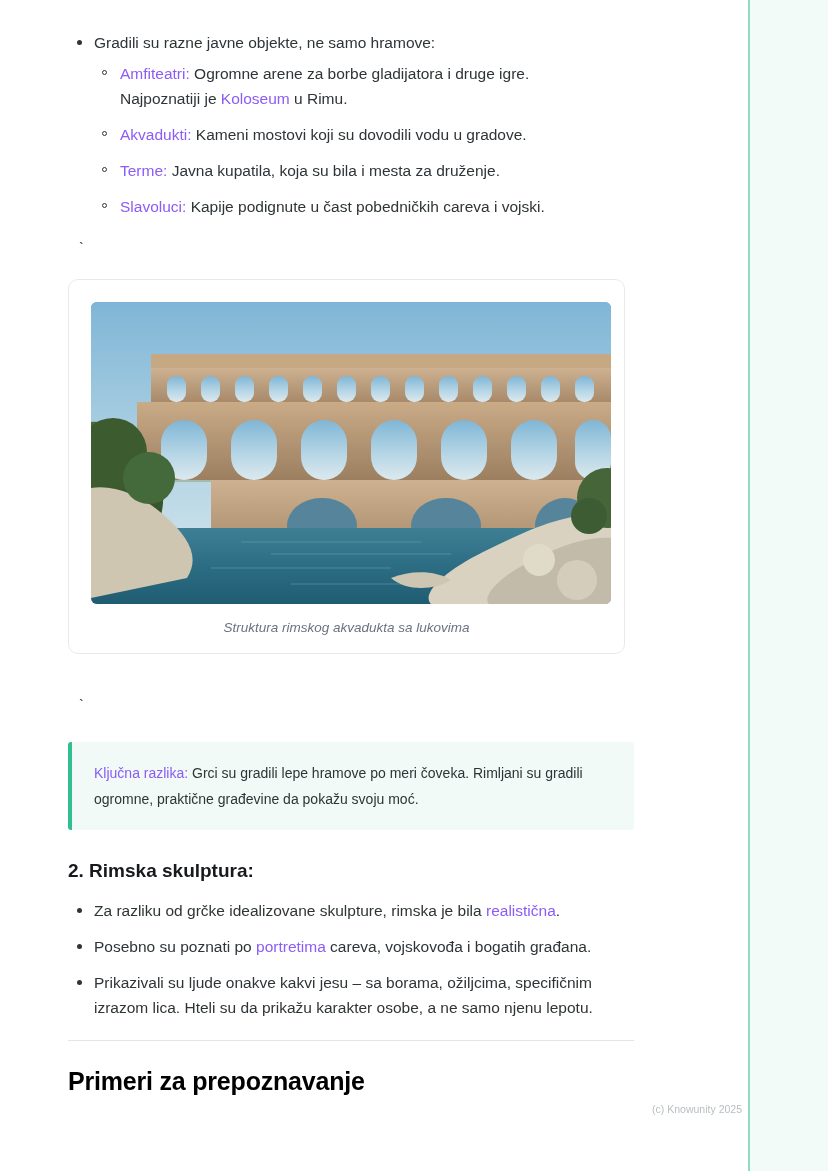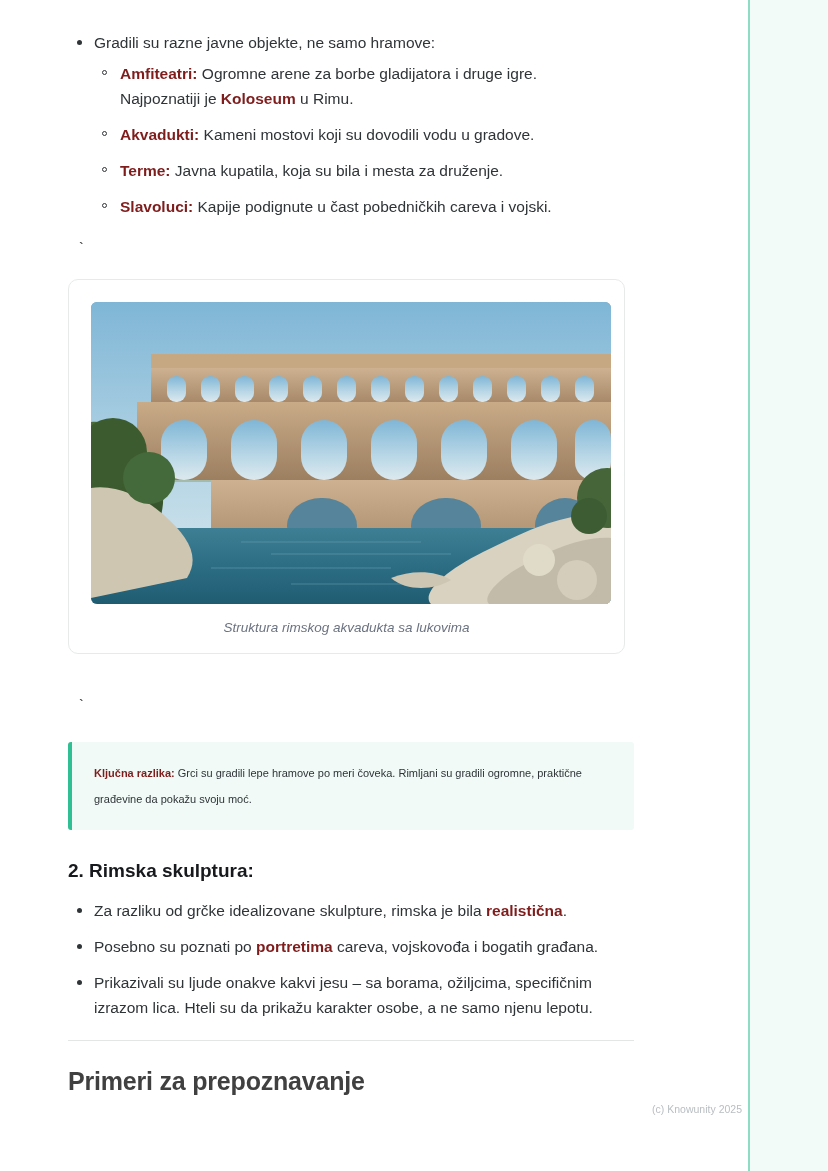--- a/index.html
+++ b/index.html
@@ -86,21 +86,21 @@
     left: 8px;
     top: 9px;
     width: 5px;
     height: 5px;
     border-radius: 50%;
     border: 1.2px solid #2f3437;
     background: transparent;
     box-sizing: border-box;
   }
 
-  b, strong { font-weight: bold; color: #7f1d1d; }
+  b, strong { font-weight: normal; color: #8b5cf6; }
 
   .backtick {
     font-family: "Liberation Mono", monospace;
     font-size: 14px;
     color: #2f3437;
     margin: 22px 0 0 9px;
     height: 18px;
   }
 
   
@@ -132,21 +132,21 @@
   
   .figure-img svg { display: block; }
 
   
   .callout {
     margin-top: 26px;
     background: #f1faf6;
     border-left: 4px solid #2fbf92;
     border-radius: 3px;
     padding: 18px 22px 18px 22px;
-    font-size: 11px;
+    font-size: 14px;
     line-height: 26px;
     box-sizing: border-box;
     width: 566px;
   }
 
   
   .sub-head {
     font-size: 19px;
     font-weight: bold;
     color: #17191c;
@@ -178,21 +178,21 @@
   }
 
   .divider {
     margin-top: 20px;
     border-top: 1px solid #e3e6e5;
     width: 566px;
   }
 
   h2.big {
     font-size: 25px;
-    color: #404040;
+    color: #000000;
     font-weight: bold;
     margin: 26px 0 0 0;
     letter-spacing: -0.2px;
   }
 
   .copyright {
     position: absolute;
     right: 86px;
     bottom: 56px;
     font-size: 10.5px;

